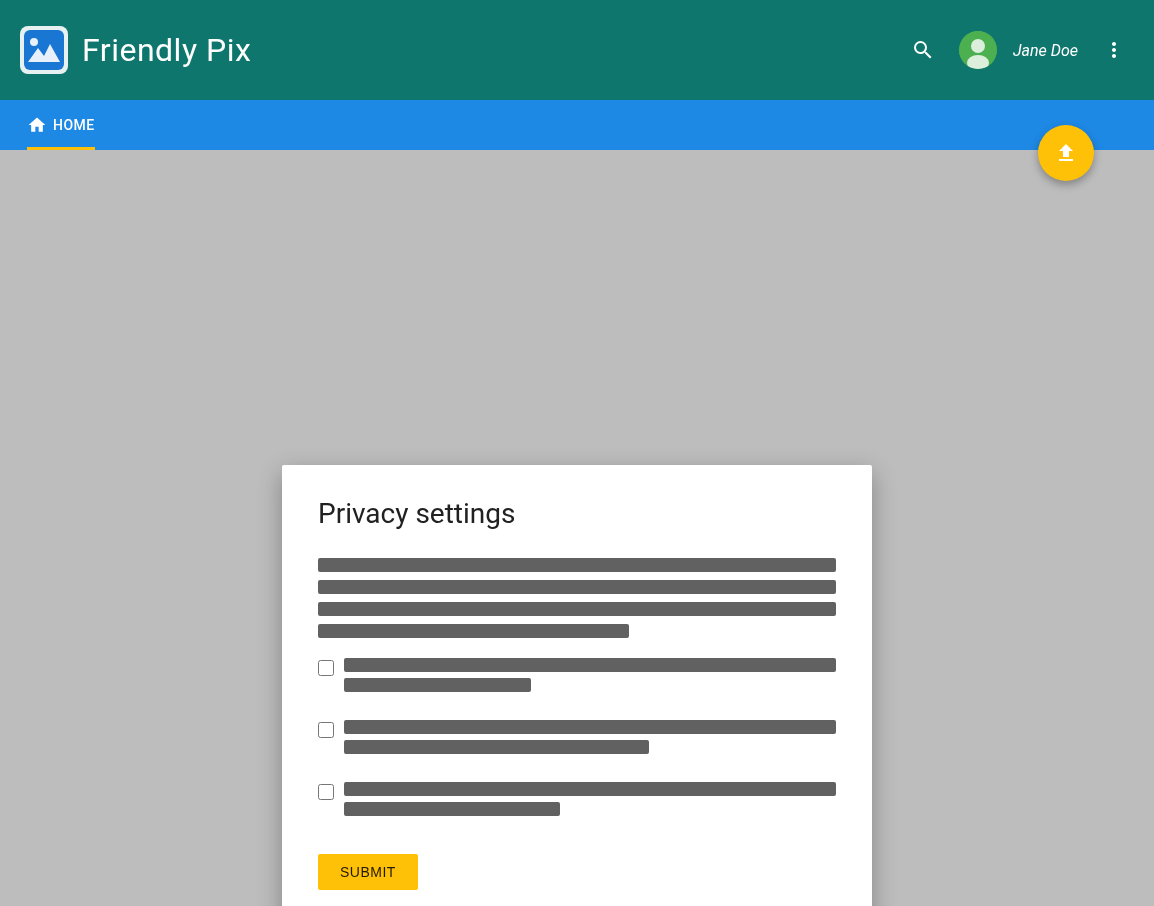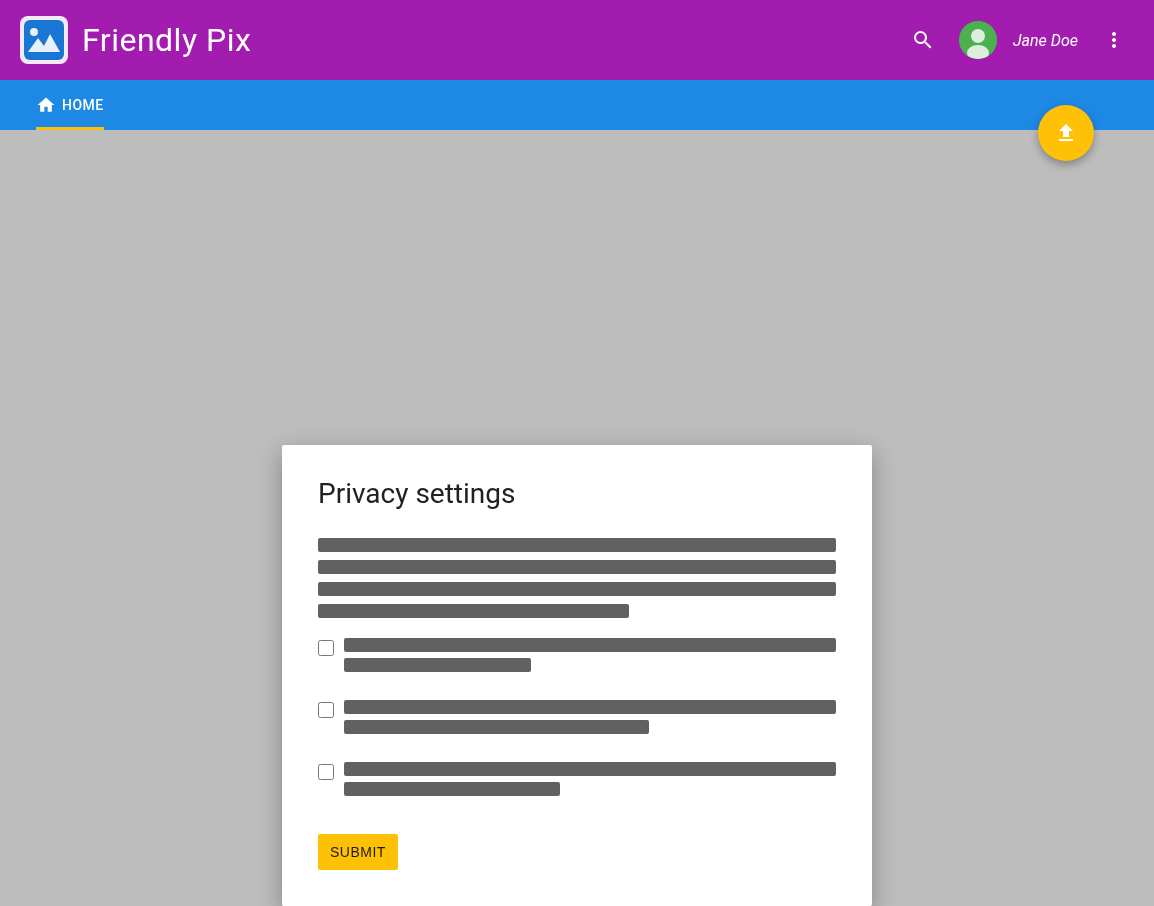--- a/index.html
+++ b/index.html
@@ -1,21 +1,21 @@
 <!DOCTYPE html>
 <html><head>
   <meta charset="utf-8">
   <style>
     * { margin: 0; padding: 0; box-sizing: border-box; }
     body { font-family: 'Roboto', Arial, sans-serif; background: #ccc; width: 1154px; height: 906px; overflow: hidden; }
 
     
     .header {
-      background: #a21caf;
-      height: 80px;
+      background: #0f766e;
+      height: 100px;
       display: flex;
       align-items: center;
       padding: 16px 20px;
       justify-content: space-between;
     }
     .header-left {
       display: flex;
       align-items: center;
       gap: 14px;
     }
@@ -67,21 +67,21 @@
       display: flex;
       align-items: center;
     }
 
     
     .navbar {
       background: #1E88E5;
       height: 50px;
       display: flex;
       align-items: flex-start;
-      padding: 0 16px;
+      padding: 0 7px;
       position: relative;
     }
     .nav-item {
       display: flex;
       align-items: center;
       gap: 6px;
       padding: 0 20px;
       height: 50px;
       color: white;
       font-size: 14px;
@@ -174,21 +174,21 @@
       cursor: pointer;
     }
     .checkbox-text { flex: 1; }
     .checkbox-text .placeholder-line { margin-bottom: 6px; }
 
     
     .submit-btn {
       background: #FFC107;
       color: rgba(0,0,0,0.87);
       border: none;
-      padding: 10px 12px;
+      padding: 10px 22px;
       font-size: 14px;
       font-weight: 500;
       letter-spacing: 0.5px;
       cursor: pointer;
       border-radius: 2px;
       text-transform: uppercase;
       margin-top: 10px;
     }
   </style>
 </head>

